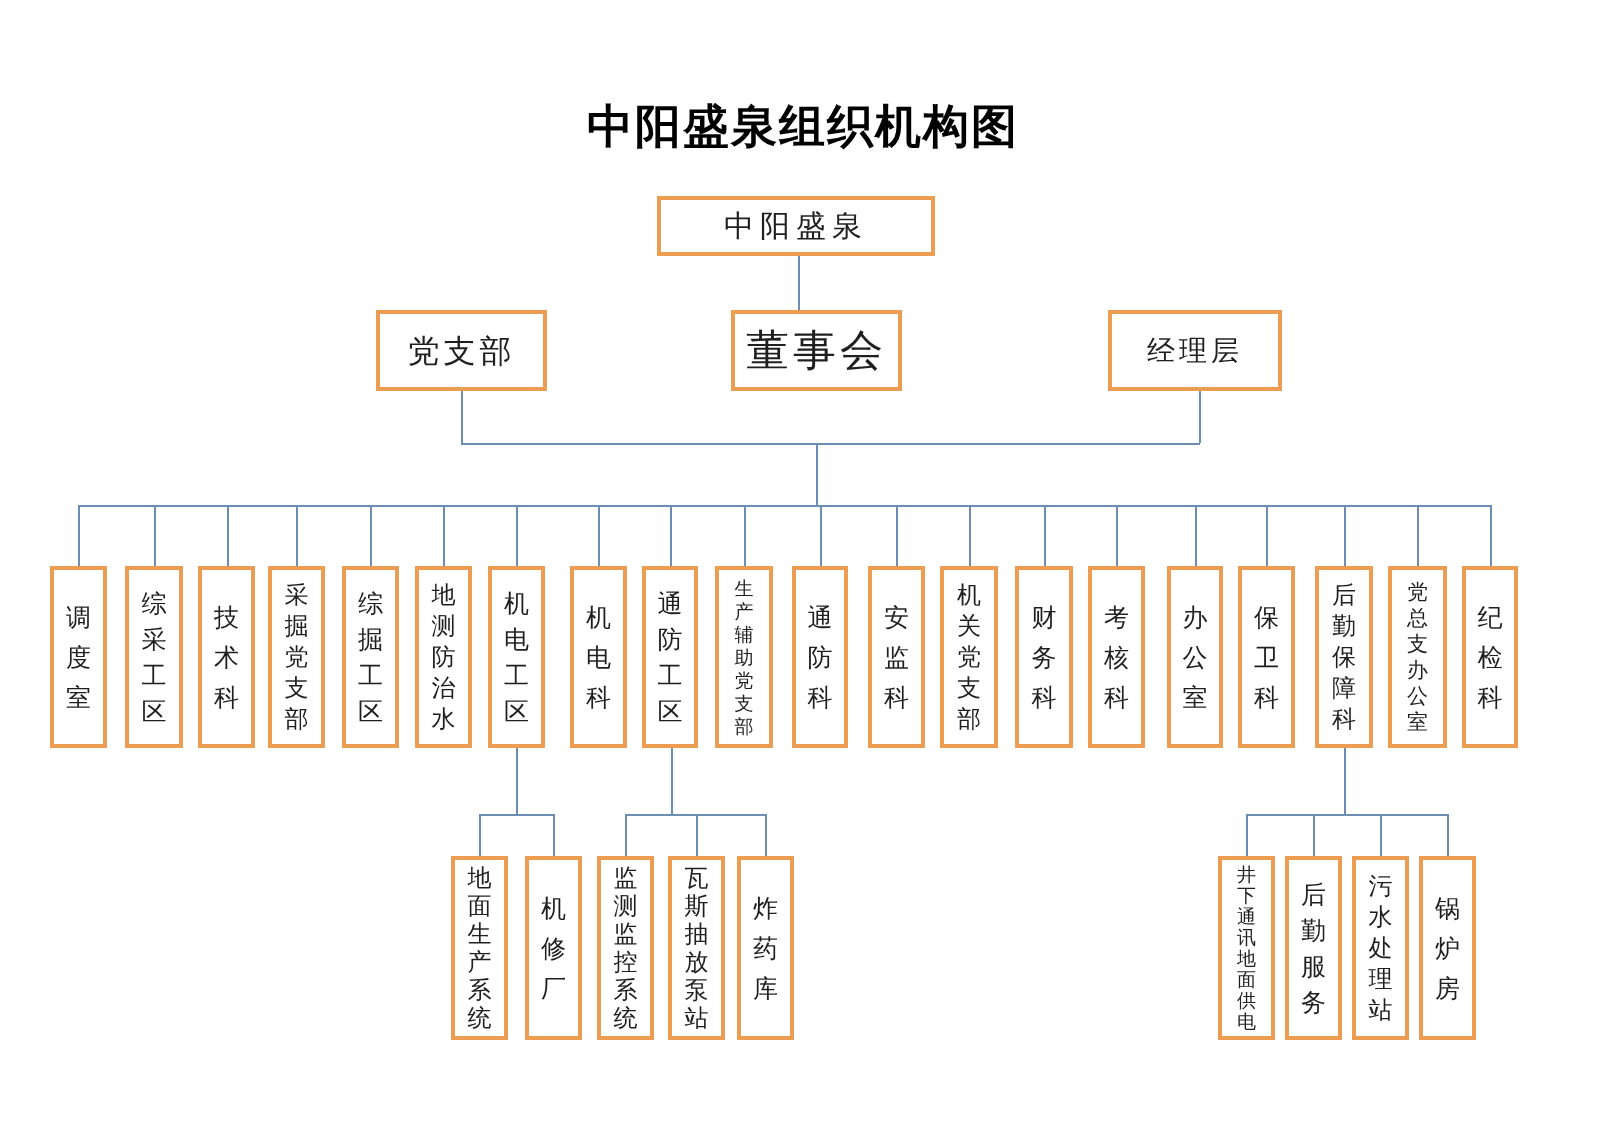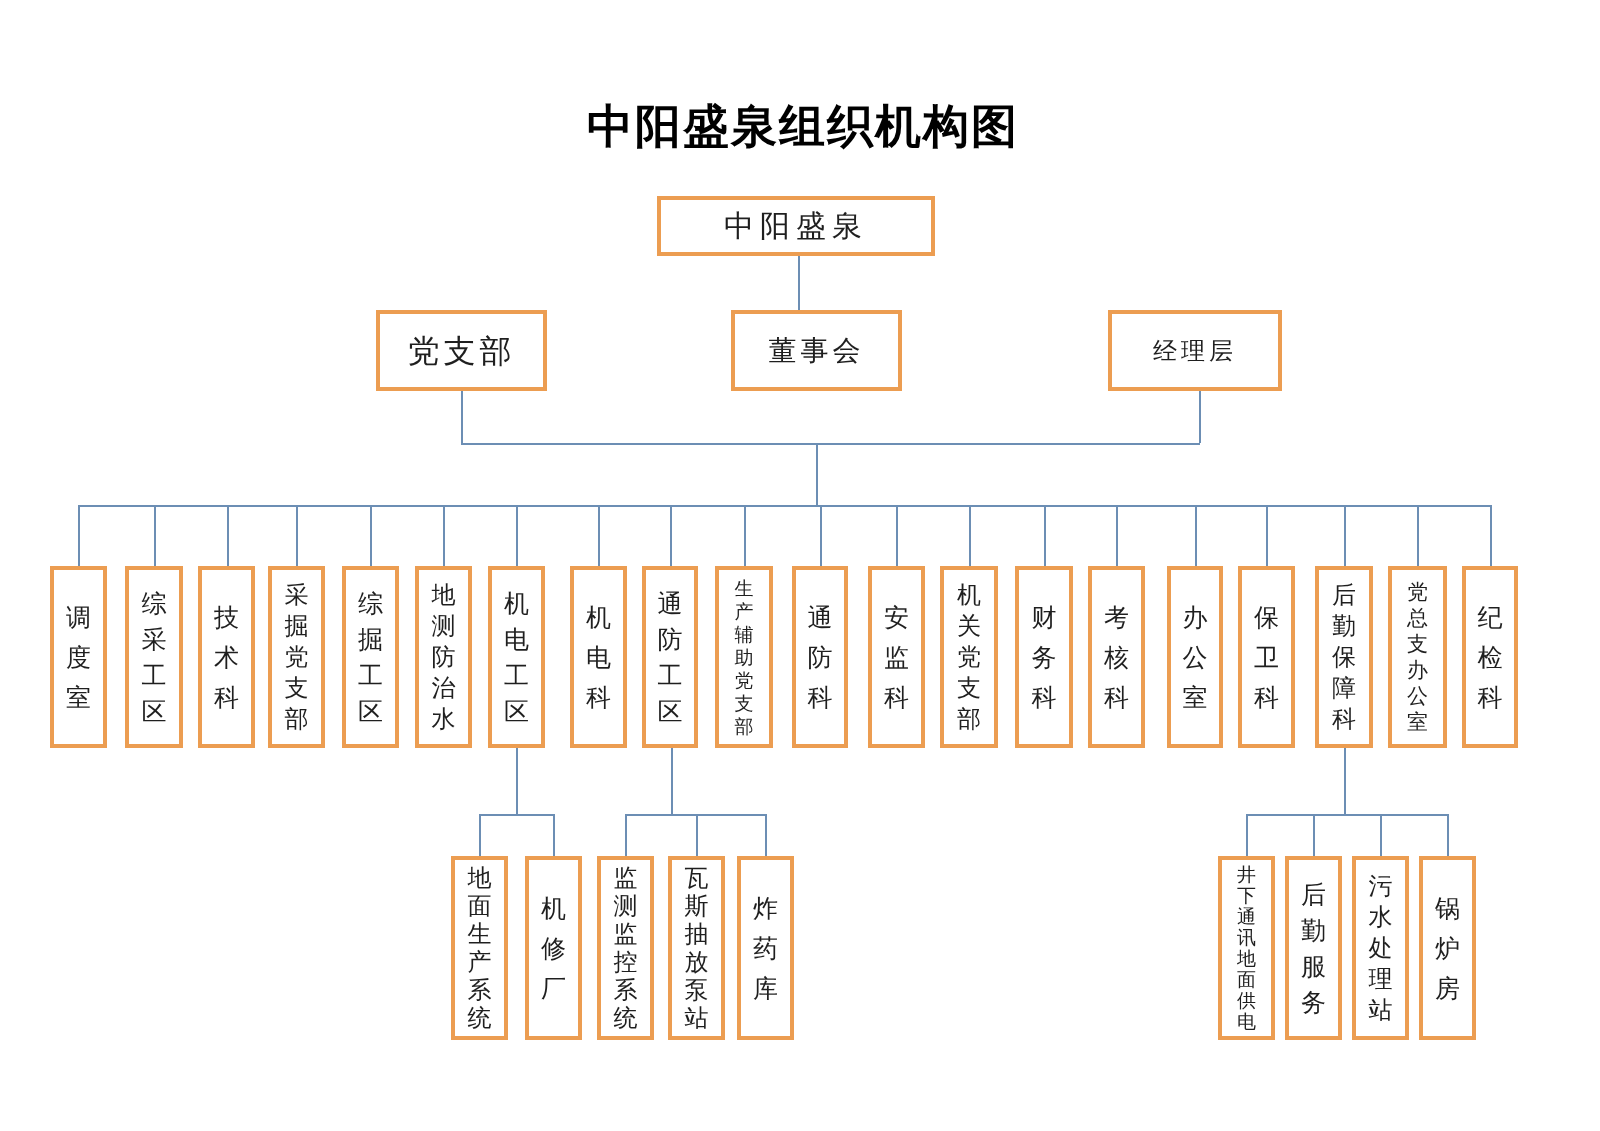--- a/index.html
+++ b/index.html
@@ -68,24 +68,24 @@
       <div class="line" style="left: 1380px; top: 814px; width: 1.6px; height: 42px;"></div>
       <div class="line" style="left: 1447px; top: 814px; width: 1.6px; height: 42px;"></div>
     </div>
   <div id="nodes-layer">
       <div class="node node-h" style="left: 657px; top: 196px; width: 278px; height: 60px; font-size: 30px;">
         <span class="lbl" style="letter-spacing: 6px;">中阳盛泉</span>
       </div>
       <div class="node node-h" style="left: 376px; top: 310px; width: 171px; height: 81px; font-size: 32px;">
         <span class="lbl" style="letter-spacing: 4px;">党支部</span>
       </div>
-      <div class="node node-h" style="left: 731px; top: 310px; width: 171px; height: 81px; font-size: 28px;">
+      <div class="node node-h" style="left: 731px; top: 310px; width: 171px; height: 81px; font-size: 43px;">
         <span class="lbl" style="letter-spacing: 4px;">董事会</span>
       </div>
-      <div class="node node-h" style="left: 1108px; top: 310px; width: 174px; height: 81px; font-size: 24px; text-align: center;">
+      <div class="node node-h" style="left: 1108px; top: 310px; width: 174px; height: 81px; font-size: 28px; text-align: center;">
         <span class="lbl" style="letter-spacing: 4px;">经理层</span>
       </div>
       <div class="node node-v" style="left: 50px; top: 566px; width: 57px; height: 182px; font-size: 25px; row-gap: 15px;">
         <span class="ch">调</span>
         <span class="ch">度</span>
         <span class="ch">室</span>
       </div>
       <div class="node node-v" style="left: 125px; top: 566px; width: 58px; height: 182px; font-size: 25px; row-gap: 11px;">
         <span class="ch">综</span>
         <span class="ch">采</span>

